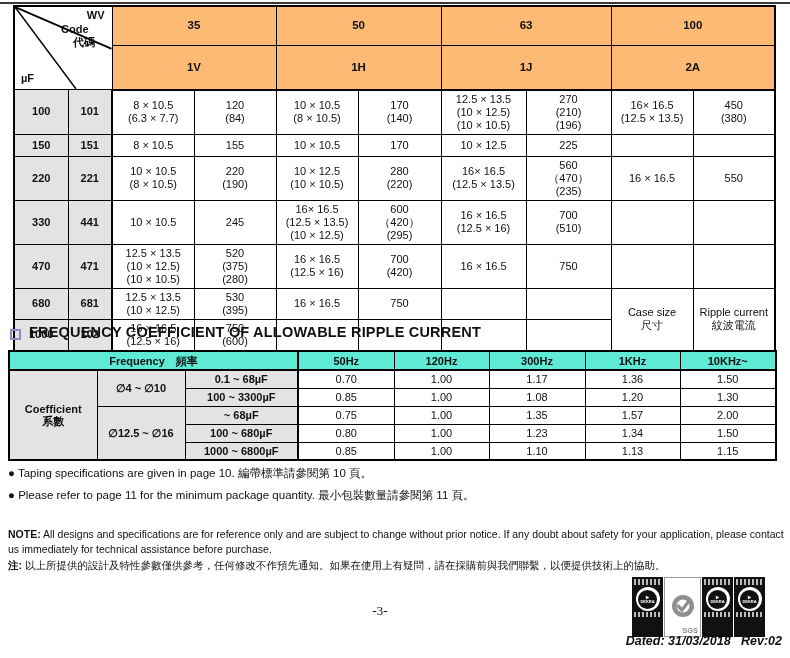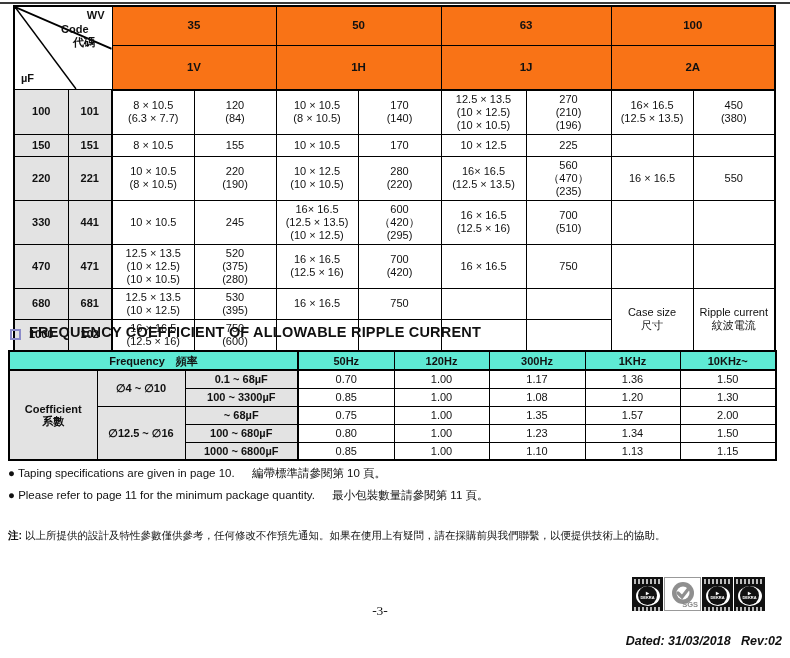--- a/index.html
+++ b/index.html
@@ -7,21 +7,21 @@
   body{background:#fff;font-family:"Liberation Sans",sans-serif;color:#111;position:relative;overflow:hidden}
   .page{position:absolute;inset:0;background:#fff}
   .top-rule{position:absolute;left:0;top:2px;width:790px;border-top:2px solid #3a3a3a}
 
   table{border-collapse:collapse;table-layout:fixed}
 
   
   #spec-table{position:absolute;left:13px;top:5px;width:761px;border:2px solid #000}
   #spec-table th,#spec-table td{border:1px solid #000;font-size:11px;line-height:13px;
     text-align:center;vertical-align:middle;white-space:pre-line;padding:2px 1px;overflow:hidden}
-  #spec-table .hdr{background:#f97316;font-weight:bold;font-size:11.5px}
+  #spec-table .hdr{background:#fdba74;font-weight:bold;font-size:11.5px}
   #spec-code-row th{border-bottom:2px solid #000}
   #spec-table .lab{background:#e3e3e3;font-weight:bold}
   #spec-table .codecol{border-right:2px solid #000}
   #spec-table .legend{font-size:11px}
   #corner{position:relative;background:#fff;padding:0;border-right:2px solid #000;border-bottom:2px solid #000}
   #corner .diag{position:absolute;inset:0;width:100%;height:100%}
   #corner span{position:absolute;font-weight:bold;font-size:11px;white-space:nowrap}
   .c-wv{top:2px;right:7px}
   .c-code{top:16px;left:46px}
   .c-codecn{top:29px;left:58px;font-size:10.5px}
@@ -41,30 +41,30 @@
   #freq-table th,#freq-table td{border:1px solid #000;font-size:11px;line-height:12px;
     text-align:center;vertical-align:middle;white-space:pre-line;padding:2px 1px}
   #freq-table .hdr{background:#5eead4;font-weight:bold}
   #freq-header-row th{border-bottom:2px solid #000}
   #freq-table .lab{background:#e3e3e3;font-weight:bold}
   #freq-table .range{border-right:2px solid #000}
   #freq-table .val{background:#fff;font-weight:normal}
 
   
   .bullet{position:absolute;left:8px;font-size:11.5px}
-  .bullet .cn{margin-left:14px}
+  .bullet .cn{}
   #bullet-1{top:466px}
   #bullet-2{top:488px}
   .note-block{position:absolute;left:8px;top:527px;width:776px;font-size:10.5px;line-height:15px}
   .note-block b{font-weight:bold}
   .note-cn{margin-top:1px}
 
   
   .badges{position:absolute;left:632px;top:577px;height:50px;display:flex;gap:1px}
-  .badge{height:34px;position:relative;overflow:hidden}
+  .badge{height:60px;position:relative;overflow:hidden}
   .badge.dekra{width:31px;background:#111;display:flex;flex-direction:column;align-items:center}
   .b-top,.b-bot{width:27px;height:6px;margin-top:2px;
     background:repeating-linear-gradient(to right,#bbb 0 2px,transparent 2px 4px)}
   .b-bot{margin-top:1px;height:5px}
   .b-circle{width:24px;height:24px;margin-top:2px;border-radius:50%;background:#fff;
     display:flex;align-items:center;justify-content:center}
   .b-inner{width:19px;height:19px;border-radius:50%;background:#111;color:#fff;
     display:flex;flex-direction:column;align-items:center;justify-content:center;
     font-size:4px;font-weight:bold;line-height:4px}
   .b-inner .tri{font-size:6px;line-height:5px}
@@ -320,20 +320,24 @@
   <div class="bullet" id="bullet-1">
     <span>● Taping specifications are given in page 10.</span>
     <span class="cn">編帶標準請參閱第 10 頁。</span>
   </div>
   <div class="bullet" id="bullet-2">
     <span>● Please refer to page 11 for the minimum package quantity.</span>
     <span class="cn">最小包裝數量請參閱第 11 頁。</span>
   </div>
 
   <div class="note-block">
+    <div>
+      <b>NOTE:</b>
+      <span>All designs and specifications are for reference only and are subject to change without prior notice. If any doubt about safety for your application, please contact us immediately for technical assistance before purchase.</span>
+    </div>
     <div class="note-cn">
       <b>注:</b>
       <span>以上所提供的設計及特性參數僅供參考，任何修改不作預先通知。如果在使用上有疑問，請在採購前與我們聯繫，以便提供技術上的協助。</span>
     </div>
   </div>
 
   <div class="badges">
     <div class="badge dekra">
       <div class="b-top"></div>
       <div class="b-circle">

